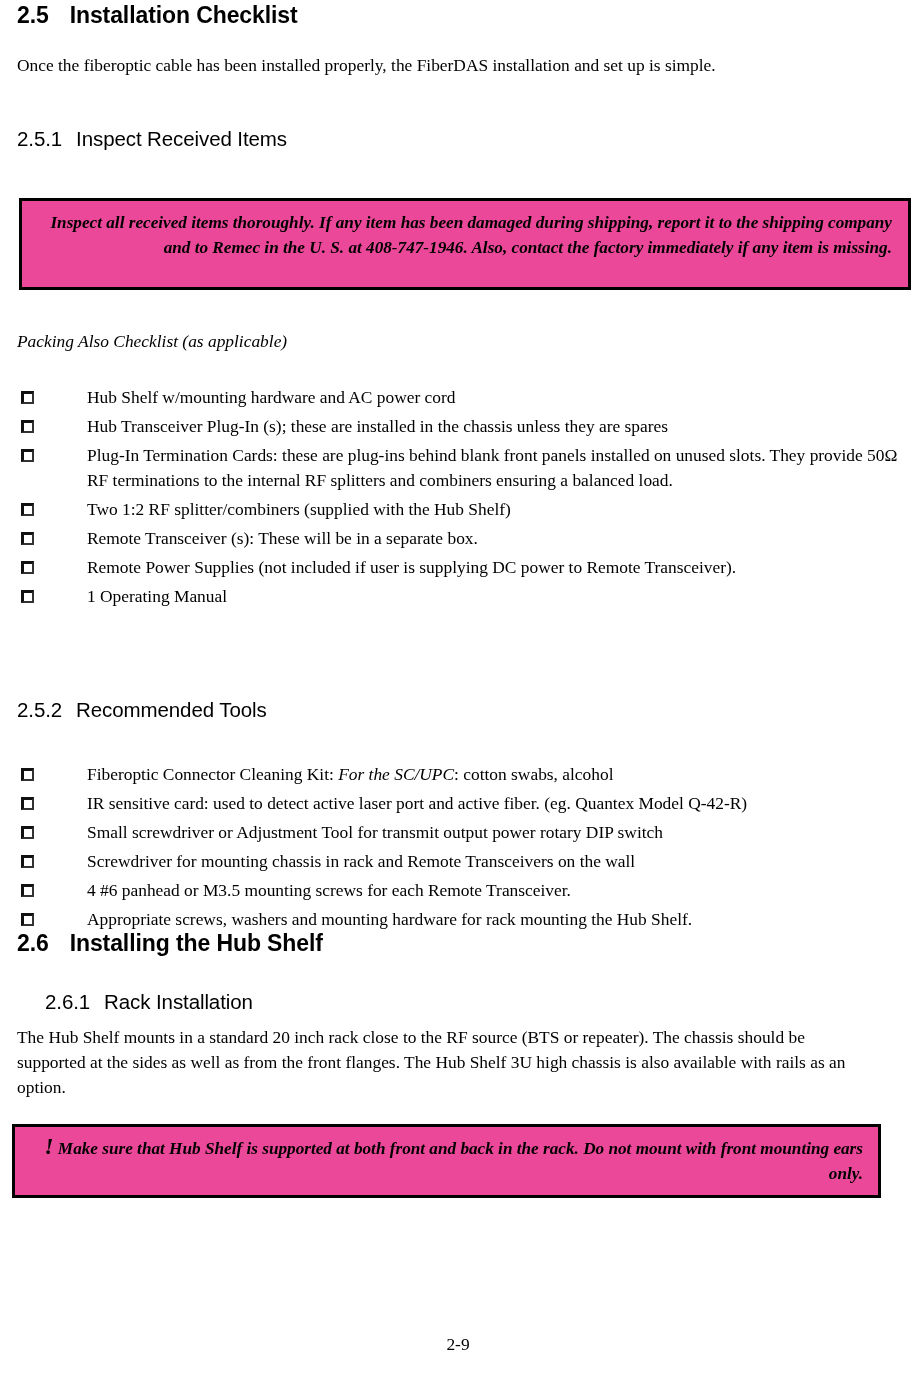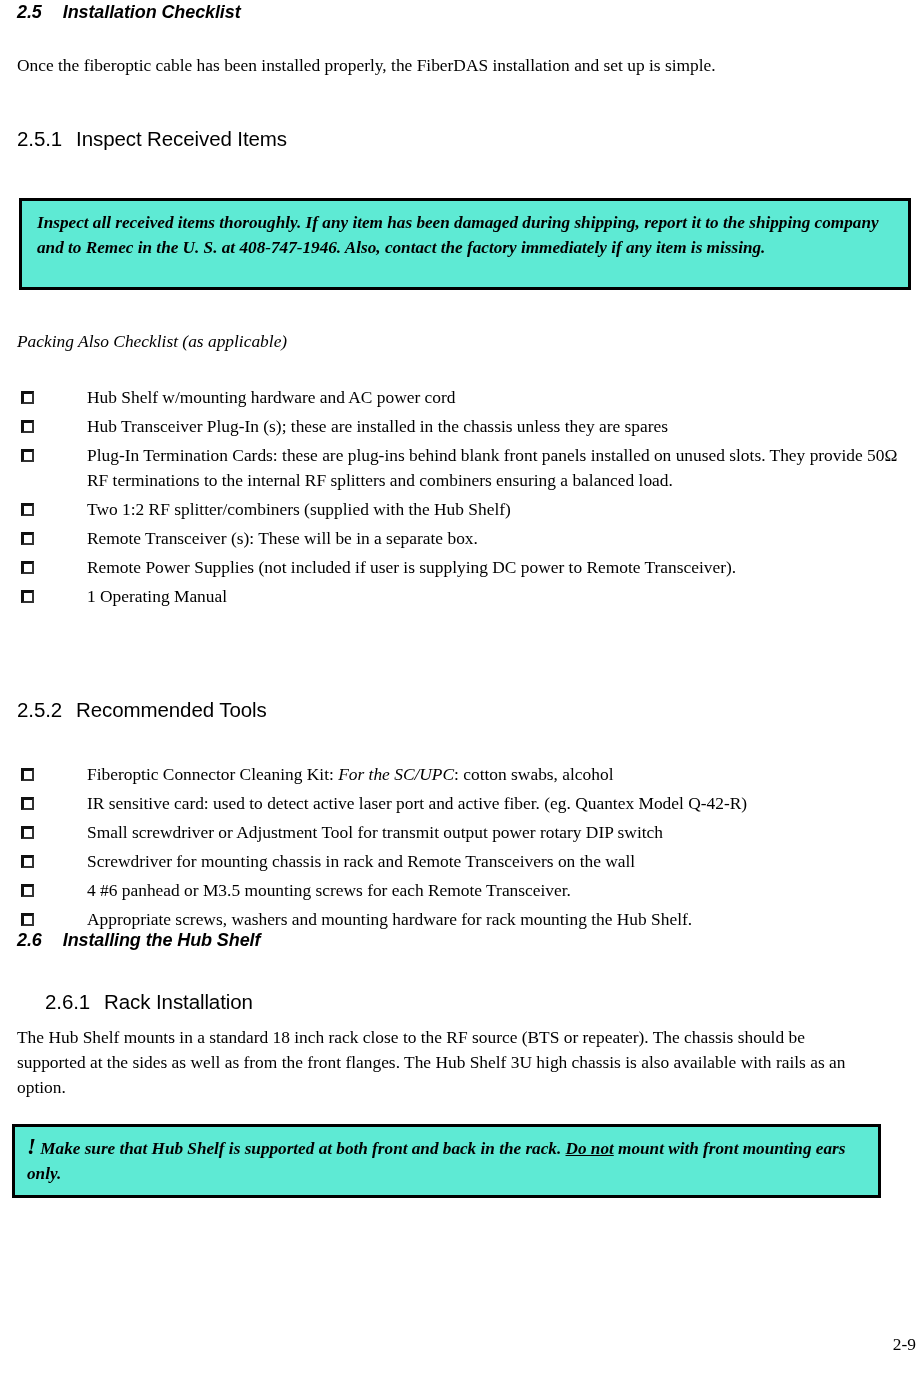--- a/index.html
+++ b/index.html
@@ -15,22 +15,21 @@
     color: #000000;
     font-family: "Liberation Serif", "DejaVu Serif", serif;
     overflow: hidden;
   }
 
   
   .h2 {
     position: absolute;
     font-family: "Liberation Sans", "DejaVu Sans", sans-serif;
     font-weight: bold;
-    font-style: italic;
-    font-size: 18px;
+    font-size: 23px;
     letter-spacing: -0.1px;
     white-space: pre;
   }
   .h3 {
     position: absolute;
     font-family: "Liberation Sans", "DejaVu Sans", sans-serif;
     font-weight: normal;
     font-size: 20.5px;
     letter-spacing: -0.1px;
     white-space: pre;
@@ -42,37 +41,38 @@
     position: absolute;
     font-size: 17.4px;
     line-height: 25px;
     text-align: left;
   }
 
   
   .callout {
     position: absolute;
     border: 3px solid #000000;
-    background: #5eead4;
+    background: #ec4899;
     box-sizing: border-box;
+    text-align: right;
   }
   .callout .ctext {
     font-family: "Liberation Serif", "DejaVu Serif", serif;
     font-weight: bold;
     font-style: italic;
     font-size: 17.2px;
     line-height: 25px;
   }
   .bang {
     font-size: 23px;
     font-weight: bold;
     font-style: italic;
     line-height: 0;
   }
-  .udl { text-decoration: underline; }
+  .udl { }
 
   
   .checklist {
     position: absolute;
     font-size: 17.4px;
     line-height: 25px;
   }
   .citem {
     position: relative;
     padding-left: 66px;
@@ -102,21 +102,21 @@
     box-sizing: border-box;
   }
   .ctxt { display: block; }
   .it { font-style: italic; }
 
   
   .footer {
     position: absolute;
     left: 0;
     width: 916px;
-    text-align: right;
+    text-align: center;
     font-size: 17.4px;
   }
 </style>
 </head>
 <body>
 
 <div class="page">
 
   <div class="h2" style="left:17px; top:2px;"><span class="num">2.5</span><span style="display:inline-block;width:21px;"></span><span>Installation Checklist</span></div>
 
@@ -213,21 +213,21 @@
           <span class="sq"></span>
         </span>
       <span class="ctxt">Appropriate screws, washers and mounting hardware for rack mounting the Hub Shelf.</span>
     </div>
   </div>
 
   <div class="h2" style="left:17px; top:930px;"><span class="num">2.6</span><span style="display:inline-block;width:21px;"></span><span>Installing the Hub Shelf</span></div>
 
   <div class="h3" style="left:17px; top:990px;margin-left:28px;"><span class="num">2.6.1</span><span style="display:inline-block;width:14px;"></span><span>Rack Installation</span></div>
 
-  <div class="para" style="left:17px; top:1025px; width:855px;">The Hub Shelf mounts in a standard 18 inch rack close to the RF source (BTS or repeater). The chassis should be supported at the sides as well as from the front flanges. The Hub Shelf 3U high chassis is also available with rails as an option.</div>
+  <div class="para" style="left:17px; top:1025px; width:855px;">The Hub Shelf mounts in a standard 20 inch rack close to the RF source (BTS or repeater). The chassis should be supported at the sides as well as from the front flanges. The Hub Shelf 3U high chassis is also available with rails as an option.</div>
 
   <div class="callout" style="left:12px; top:1124px; width:869px; height:74px;">
     <div class="ctext" style="position:absolute; left:12px; top:9px; width:836px;"><span class="bang">!</span><span> Make sure that Hub Shelf is supported at both front and back in the rack. </span><span class="udl">Do not</span><span> mount with front mounting ears only.</span></div>
   </div>
 
   <div class="footer" style="top:1334px;">2-9</div>
 
 </div>
 
 </body></html>

